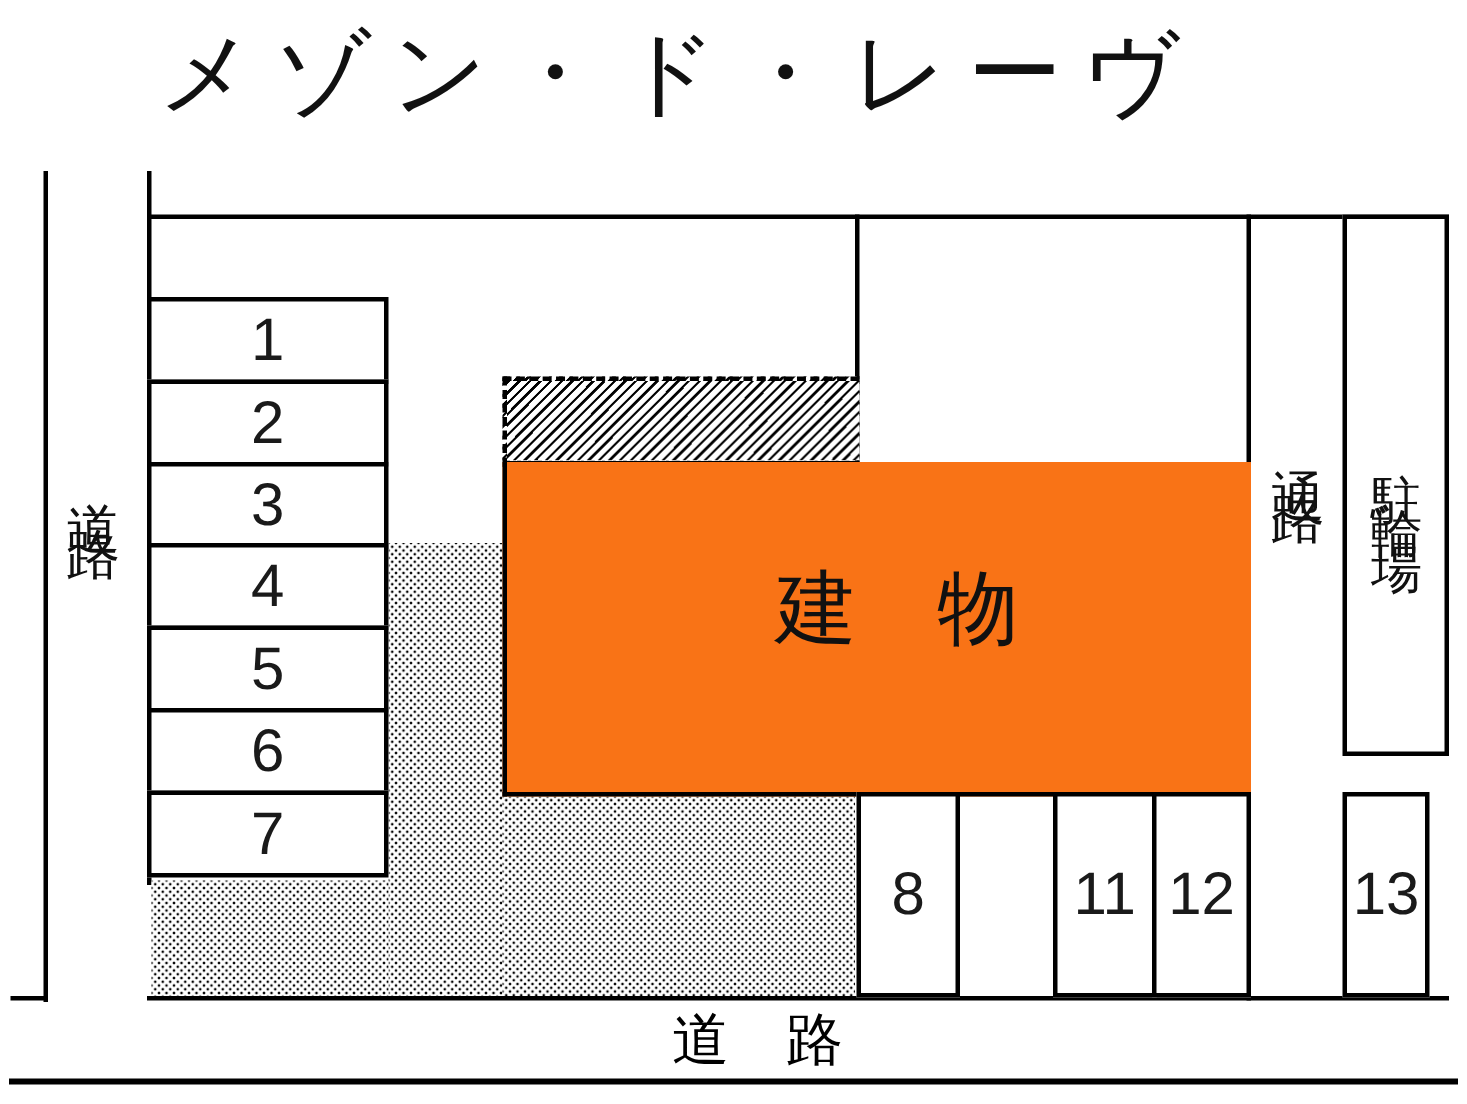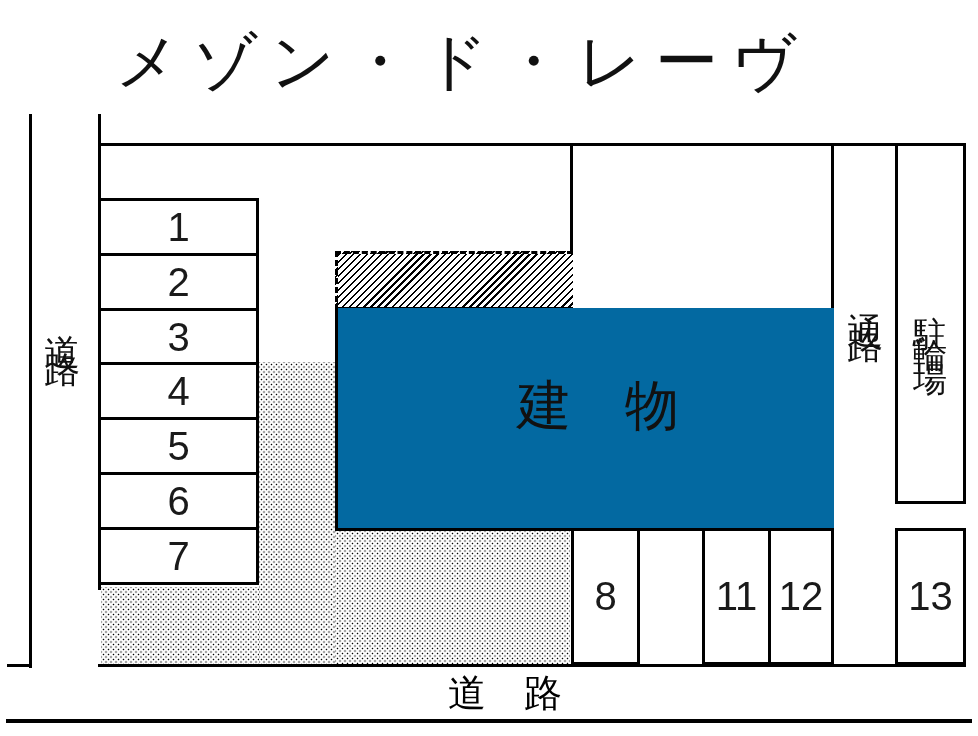--- a/index.html
+++ b/index.html
@@ -6,26 +6,25 @@
   #stage{
     position:relative;
     width:978px;height:736px;
     background:#fff;
     font-family:"Liberation Sans","DejaVu Sans",sans-serif;
     color:#000;
     overflow:hidden;
   }
   .line{position:absolute;background:#000;}
   .title{
-    position:absolute;top:6px;left:14px;width:896px;
+    position:absolute;top:6px;left:4px;width:896px;
     text-align:center;
     font-size:63px;letter-spacing:13px;
     font-weight:400;color:#111;
     white-space:nowrap;
-    margin-top:13px;
   }
   .pcell{
     position:absolute;left:98px;width:161px;height:58px;
     border:3px solid #000;box-sizing:border-box;
     display:flex;align-items:center;justify-content:center;
     background:#fff;
     font-size:40px;font-weight:400;color:#1a1a1a;
   }
   .bcell{
     position:absolute;top:528px;height:137px;
@@ -55,21 +54,21 @@
     border-top:3px dashed #000;
     border-left:3px dashed #000;
     border-bottom:4px solid #000;
     background-image:repeating-linear-gradient(135deg,#000 0px,#000 1.6px,#fff 1.6px,#fff 5px);
   }
   .bldg{
     position:absolute;left:335px;top:308px;width:499px;height:223px;
     box-sizing:border-box;
     border-left:3px solid #000;
     border-bottom:3px solid #000;
-    background:#0369a1;
+    background:#f97316;
     display:flex;align-items:center;justify-content:center;
   }
   .bldg span{
     font-size:54px;color:#111;transform:translate(12px,-12px);
     white-space:pre;
   }
   .bikebox{
     position:absolute;left:895px;top:143px;width:71px;height:361px;
     border:3px solid #000;box-sizing:border-box;
     display:flex;align-items:center;justify-content:center;
@@ -143,19 +142,19 @@
   <div class="bcell" style="left:571px;width:69px;">
       <span>8</span>
     </div>
   <div class="bcell" style="left:702px;width:69px;">
       <span>11</span>
     </div>
   <div class="bcell" style="left:768px;width:66px;">
       <span>12</span>
     </div>
 
-  <div class="bcell" style="left:895px;width:71px;">
+  <div class="bcell" style="left:895px;width:58px;">
       <span>13</span>
     </div>
 
   <div class="roadbottom">道　路</div>
 
 </div>
 
 </body></html>

